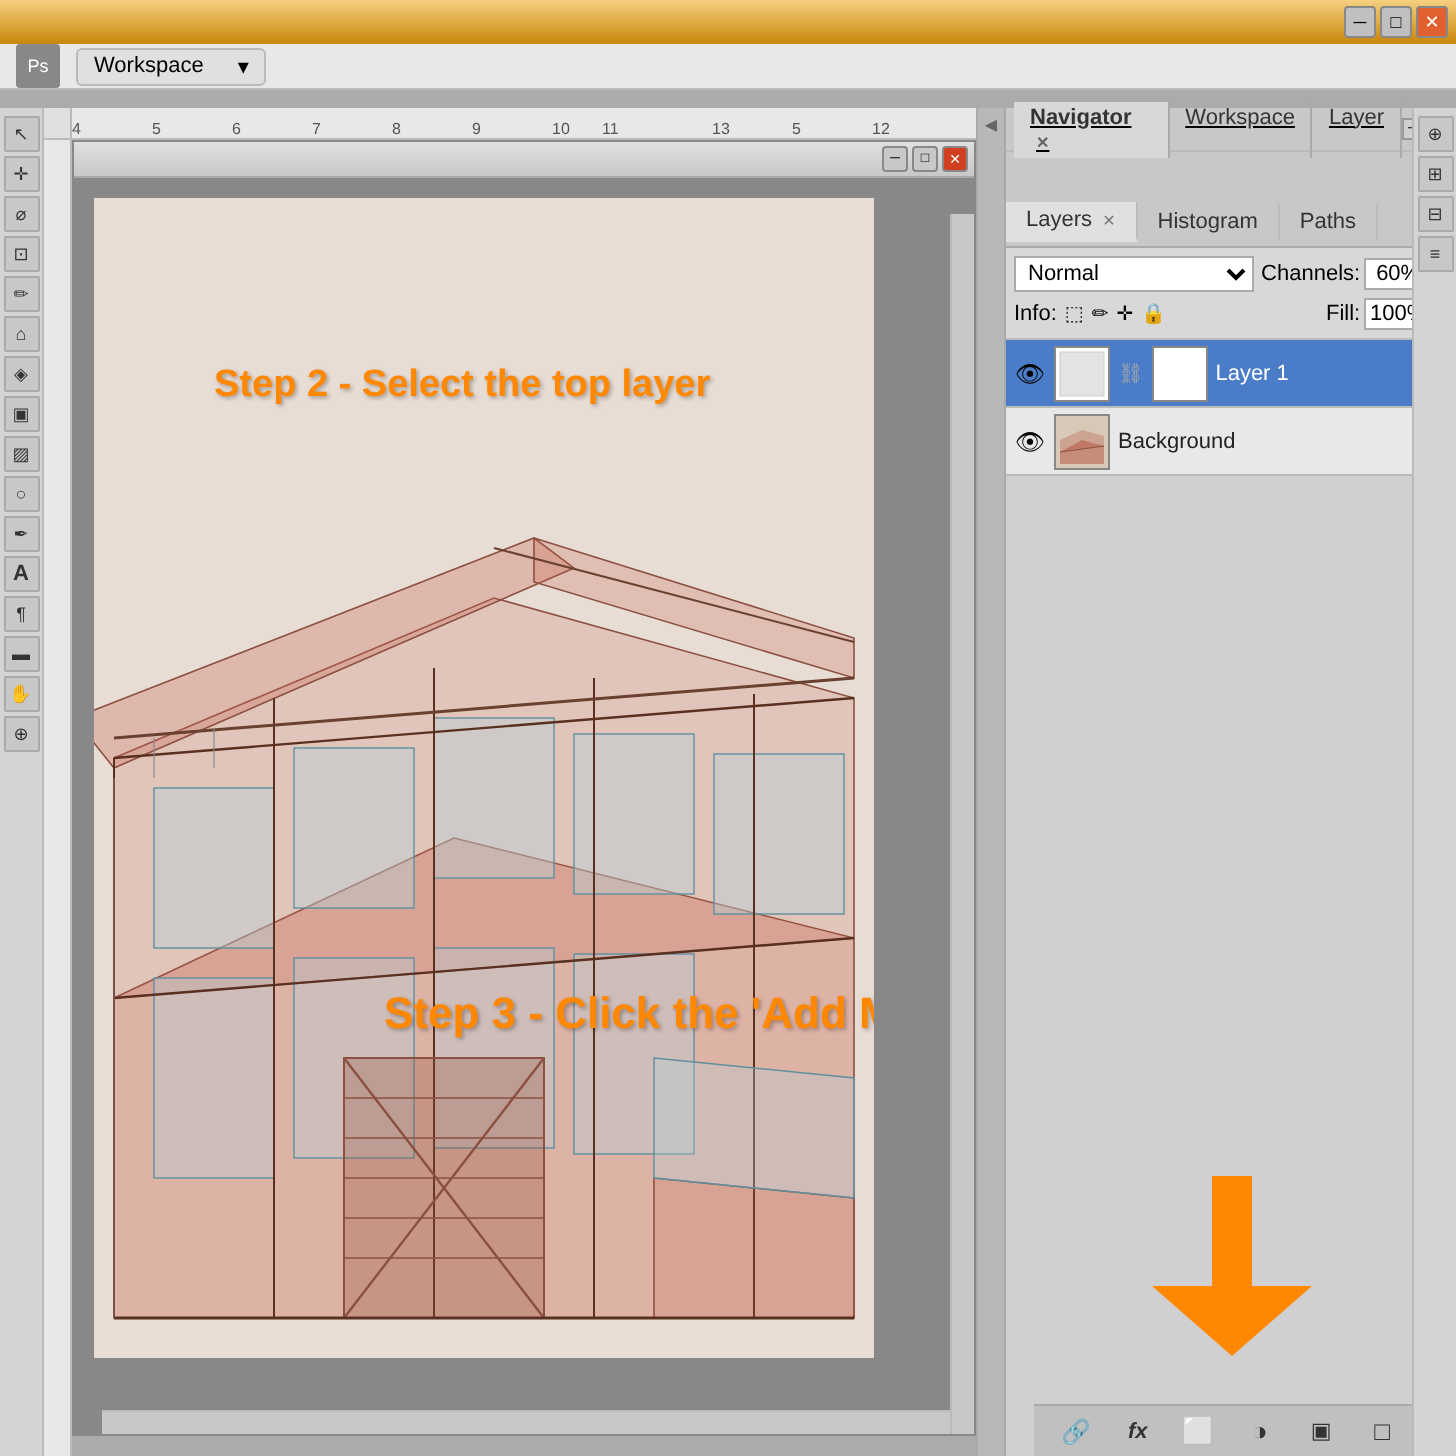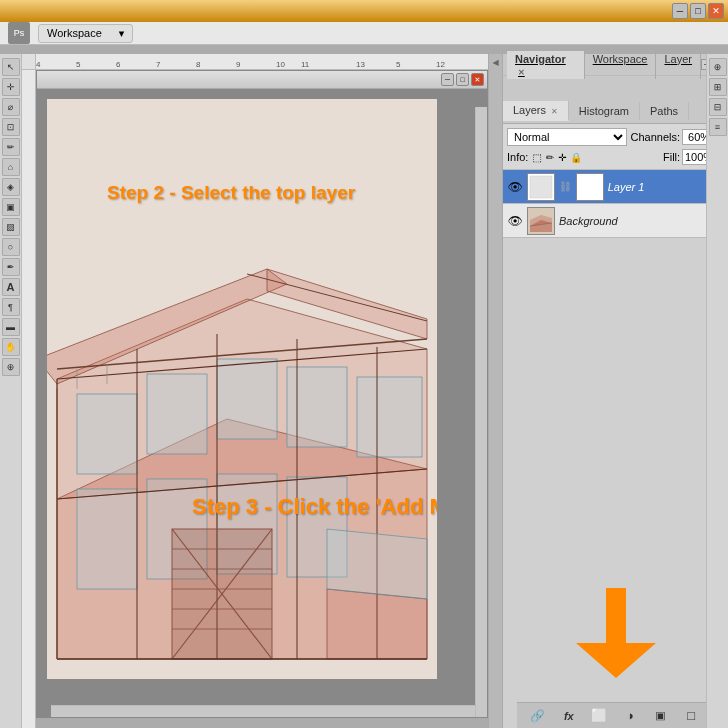--- a/index.html
+++ b/index.html
@@ -359,21 +359,20 @@
       width: 28px; height: 28px;
       background: white;
       border: 1px solid #888;
       flex-shrink: 0;
       display: flex; align-items: center; justify-content: center;
     }
     .layer-name {
       font-size: 11px;
       color: white;
       flex: 1;
-      font-style: italic;
     }
     .layer-name.dark {
       color: #222;
     }
     .layer-lock-icon {
       font-size: 10px;
       opacity: 0.7;
     }
     .layer-chain {
       font-size: 10px;

